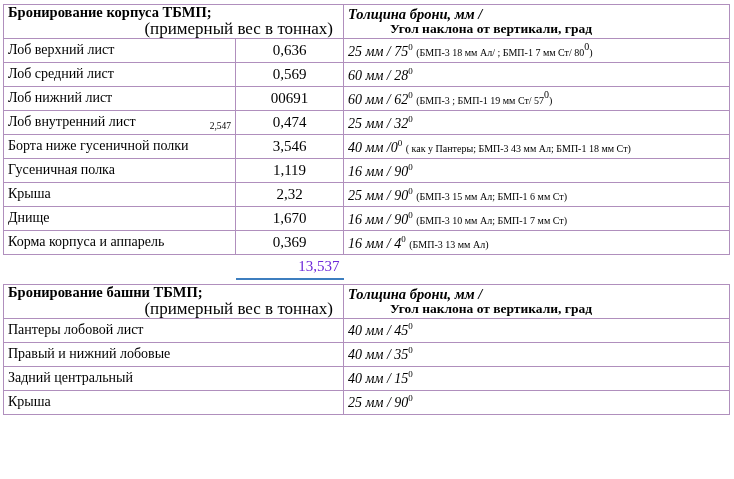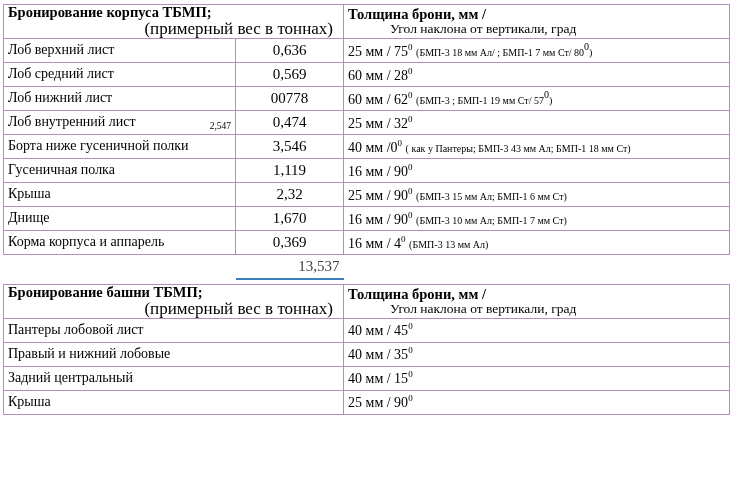--- a/index.html
+++ b/index.html
@@ -40,53 +40,53 @@
 
   .hdr-left, .hdr-right {
     font-weight: bold;
     font-size: 14.5px;
     height: 42px;
     vertical-align: top;
     padding-top: 2px;
   }
   .hdr-left .l1 { display: block; }
   .hdr-left .l2 { display: block; text-align: right; padding-right: 6px; font-weight: normal; font-size: 17px; }
-  .hdr-right .l1 { display: block; }
-  .hdr-right .l2 { display: block; padding-left: 42px; font-weight: normal; font-size: 13.5px; }
+  .hdr-right .l1 { display: block; font-style: italic; }
+  .hdr-right .l2 { display: block; padding-left: 42px; font-weight: bold; font-size: 13.5px; }
 
   .name-cell { font-size: 14px; position: relative; }
   .name-cell .sub {
     position: absolute;
     right: 4px;
     bottom: 2px;
     font-size: 9.5px;
     color: #000;
     margin-top: 29px;
   }
   .num-cell {
     text-align: center;
     font-size: 15px;
     padding-right: 8px;
   }
   .desc-cell { font-size: 14px; }
-  .desc-cell .main { white-space: nowrap; }
+  .desc-cell .main { white-space: nowrap; font-style: italic; }
   .desc-cell .note {
     font-size: 10px;
     color: #000;
   }
   sup { font-size: 9px; vertical-align: super; }
 
   .total-row td {
     border: none;
     height: 20px;
   }
   .total-cell {
     text-align: right;
     padding-right: 8px;
-    color: #404040;
+    color: #6d28d9;
     font-size: 15px;
     border-bottom: 2px solid #3d7ebf !important;
     border-top: none !important;
     border-left: none !important;
     border-right: none !important;
   }
   .blank-cell { border: none !important; }
 </style>
 </head>
 <body>
@@ -133,21 +133,21 @@
           <span class="main">60 мм / 28</span><sup>0</sup>
           <span class="note"></span><sup class="note"></sup><span class="note"></span>
         </td>
       </tr>
 
       <tr>
         <td class="name-cell">
           <span>Лоб нижний лист</span>
           <span class="sub"></span>
         </td>
-        <td class="num-cell">00778</td>
+        <td class="num-cell">00691</td>
         <td class="desc-cell">
           <span class="main">60 мм / 62</span><sup>0</sup>
           <span class="note">(БМП-3 ; БМП-1 19 мм Ст/ 57</span><sup class="note">0</sup><span class="note">)</span>
         </td>
       </tr>
 
       <tr>
         <td class="name-cell">
           <span>Лоб внутренний лист</span>
           <span class="sub">2,547</span>

